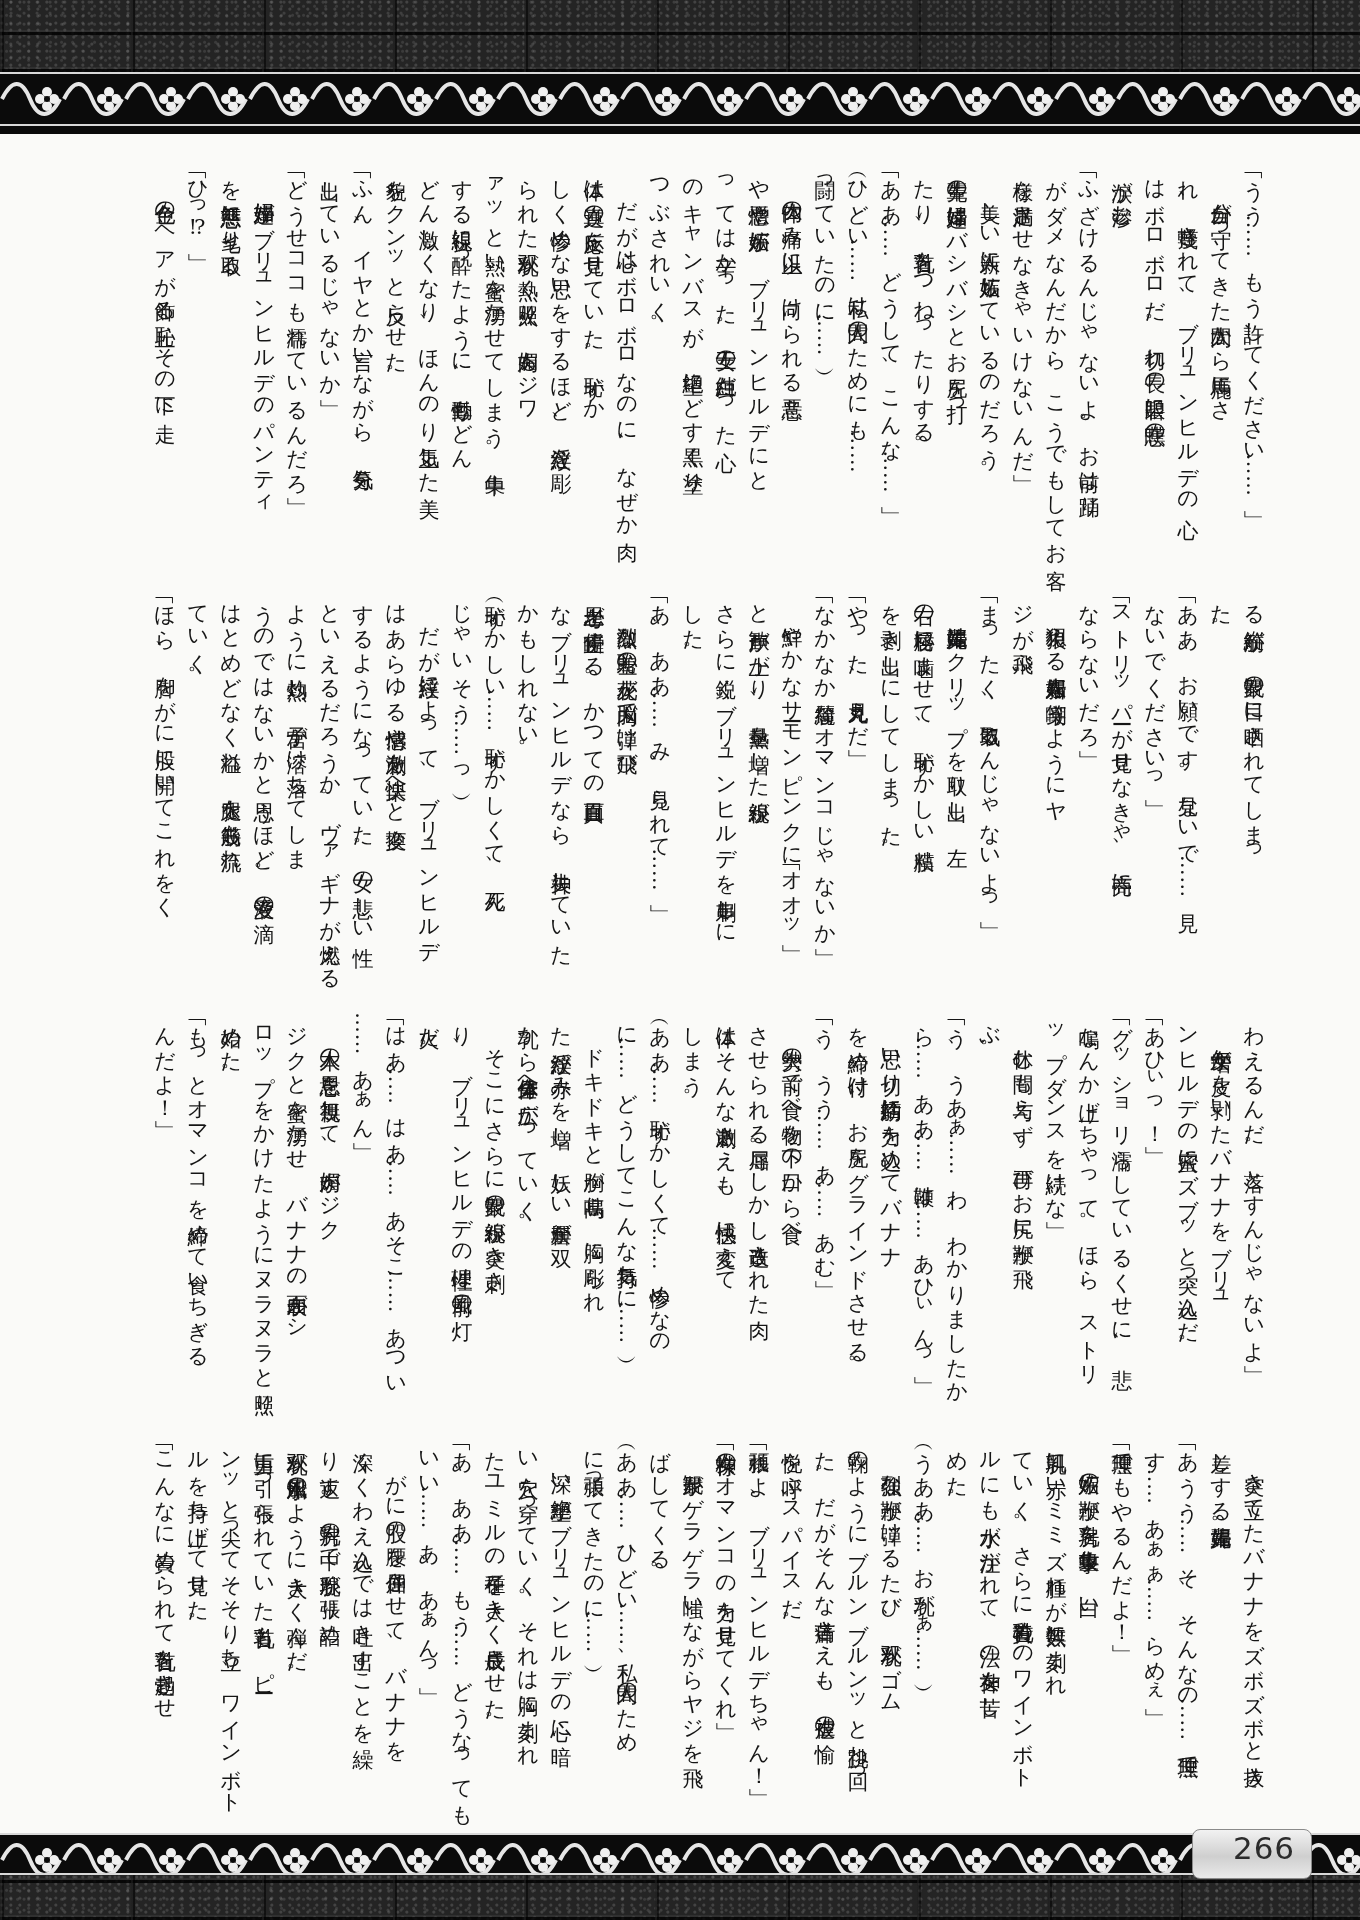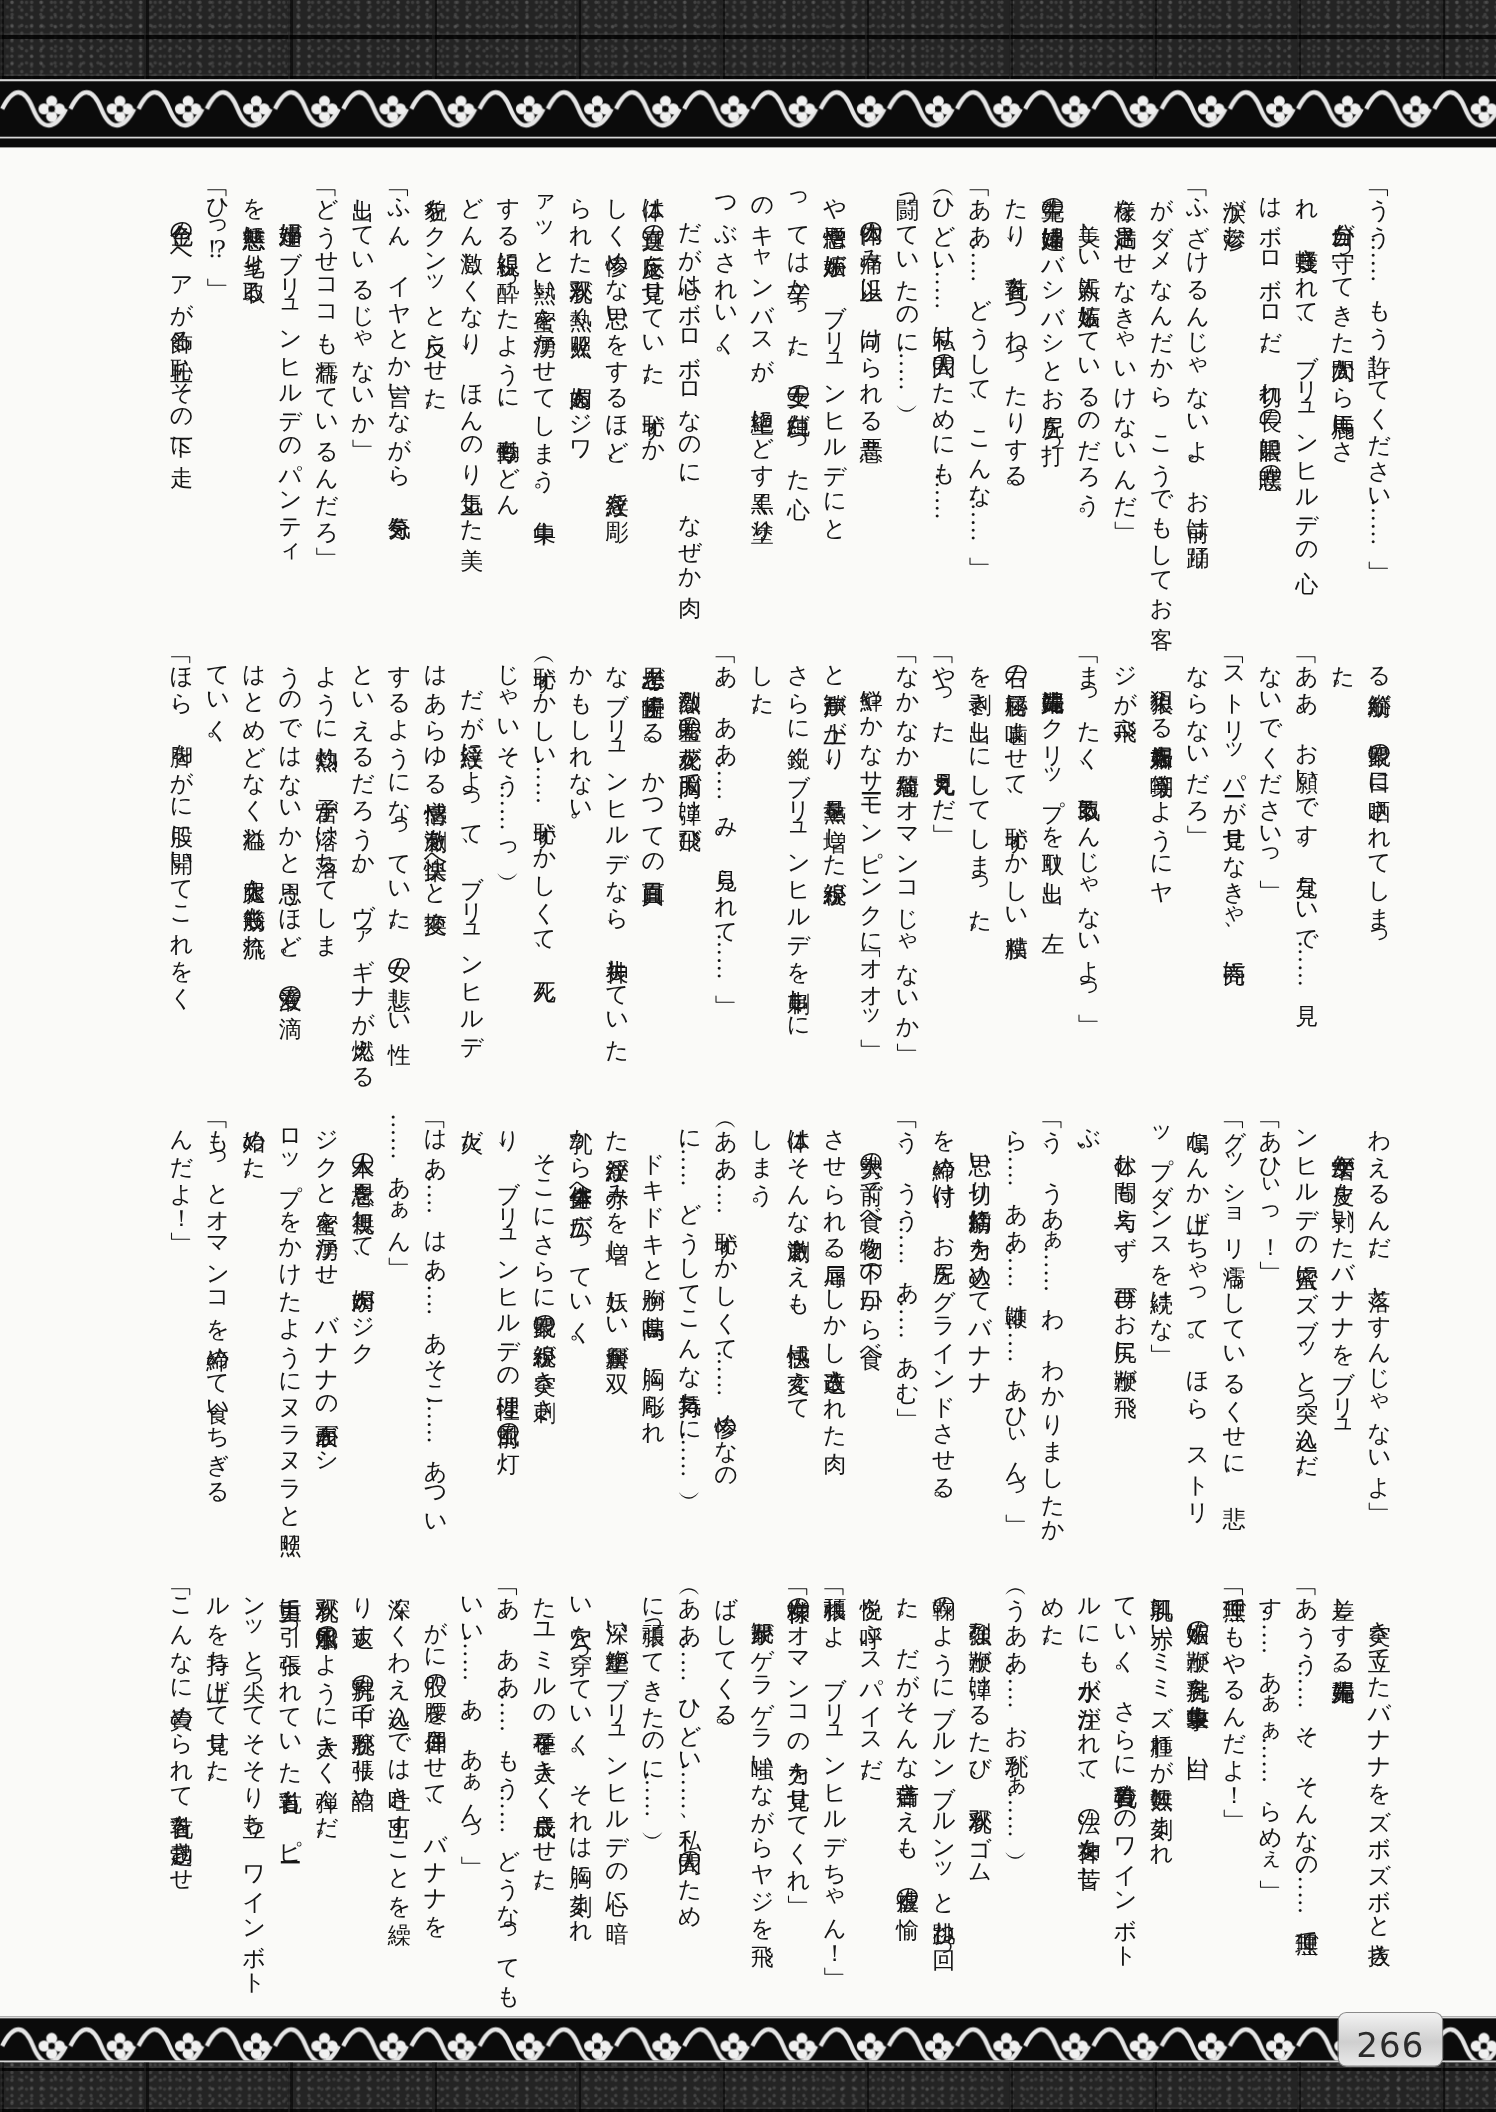--- a/index.html
+++ b/index.html
@@ -37,24 +37,25 @@
   #ornament-top{top:72px;height:54px;}
   #bar-top{position:absolute;left:0;top:126px;width:1360px;height:8px;background:#0a0a0a;}
   #ornament-bottom{top:1833px;height:42px;}
   .ornament svg{display:block;width:100%;height:100%;}
   
   #page-number-badge{
     position:absolute;top:1829px;right:48px;width:94px;height:48px;
     background:linear-gradient(180deg,#f2f2f2 0%,#cfcfcf 55%,#e9e9e9 100%);
     border-radius:8px;
     border:1px solid #8a8a8a;
-    display:flex;align-items:flex-end;justify-content:center;
+    display:flex;align-items:flex-start;justify-content:center;
     font-family:"DejaVu Sans","Liberation Sans",sans-serif;
     font-size:31px;color:#2b2b2b;letter-spacing:1px;
     z-index:3;
+    padding-left:24px;
   }
   
   .band{
     position:absolute;right:90px;width:1130px;height:372px;
     writing-mode:vertical-rl;
     -webkit-writing-mode:vertical-rl;
     text-orientation:mixed;
     color:#151515;
     font-size:21px;
     line-height:33px;

